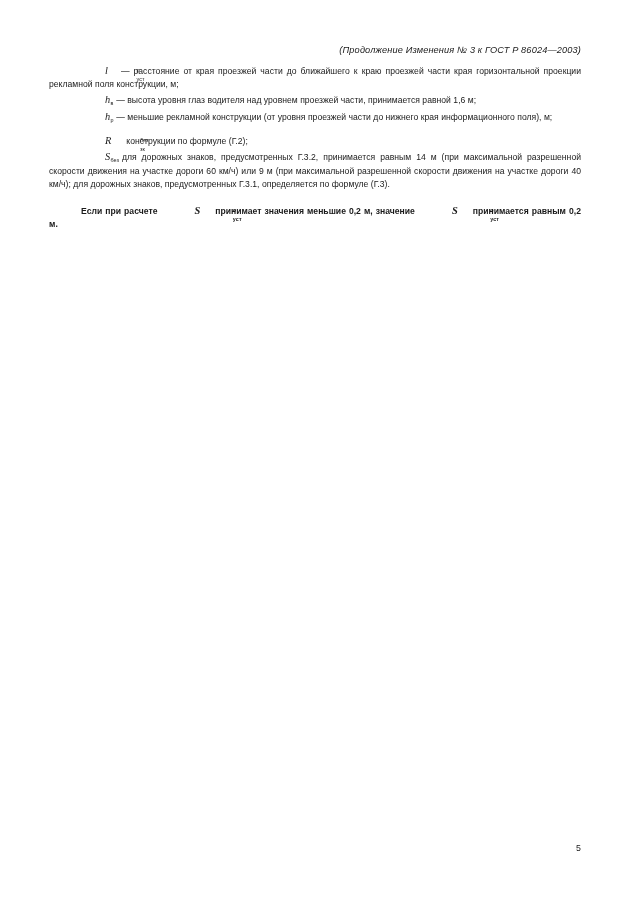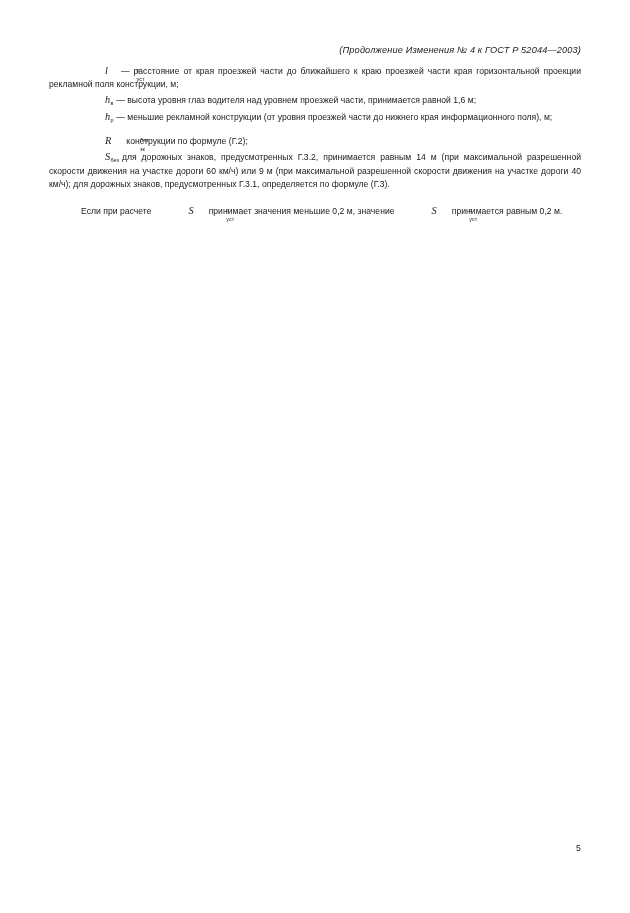--- a/index.html
+++ b/index.html
@@ -45,20 +45,21 @@
     text-align: justify;
     text-justify: inter-word;
     margin: 0;
     letter-spacing: 0.02px;
   }
   .para.indent-def {
     text-indent: 28px;
   }
   .para.indent-body {
     text-indent: 32px;
+    font-weight: bold;
   }
   .gap-sm { margin-top: 1.5px; }
   .gap-md { margin-top: 9px; }
   .gap-lg { margin-top: 13px; }
 
   
   .mv {
     font-family: "Liberation Serif", serif;
     font-style: italic;
     font-size: 10.4px;
@@ -113,21 +114,21 @@
     bottom: 60px;
     font-size: 8.8px;
     color: #1a1a1a;
   }
 </style>
 </head>
 <body>
 
 <div class="page">
 
-  <div class="running-head">(Продолжение Изменения № 4 к ГОСТ Р 52044—2003)</div>
+  <div class="running-head">(Продолжение Изменения № 3 к ГОСТ Р 86024—2003)</div>
 
   <div class="content">
 
     <p class="para indent-def">
       <span class="mv-wrap"><span class="mv">l</span><span class="stack"><span class="sup">р</span><span class="sub">уст</span></span><span style="display:inline-block;width:13px"></span></span><span>— расстояние от края проезжей части до ближайшего к краю проезжей части края горизонтальной проекции рекламной поля конструкции, м;</span>
     </p>
 
     <p class="para indent-def gap-sm">
       <span class="mv-wrap"><span class="mv">h</span><span class="sub">в</span><span style="display:inline-block;width:3px"></span></span><span>— высота уровня глаз водителя над уровнем проезжей части, принимается равной 1,6 м;</span>
     </p>

